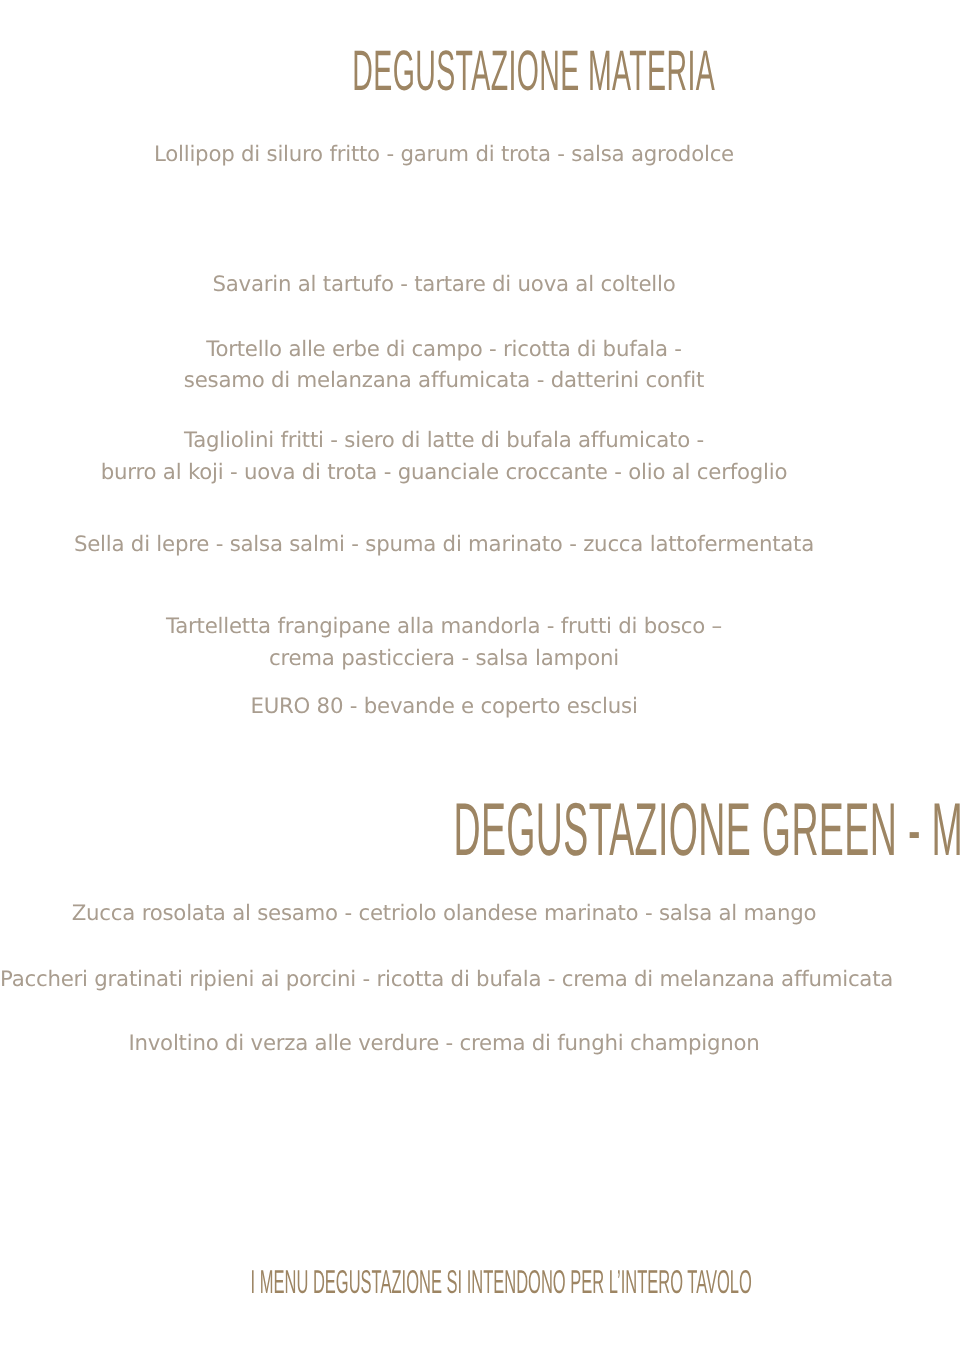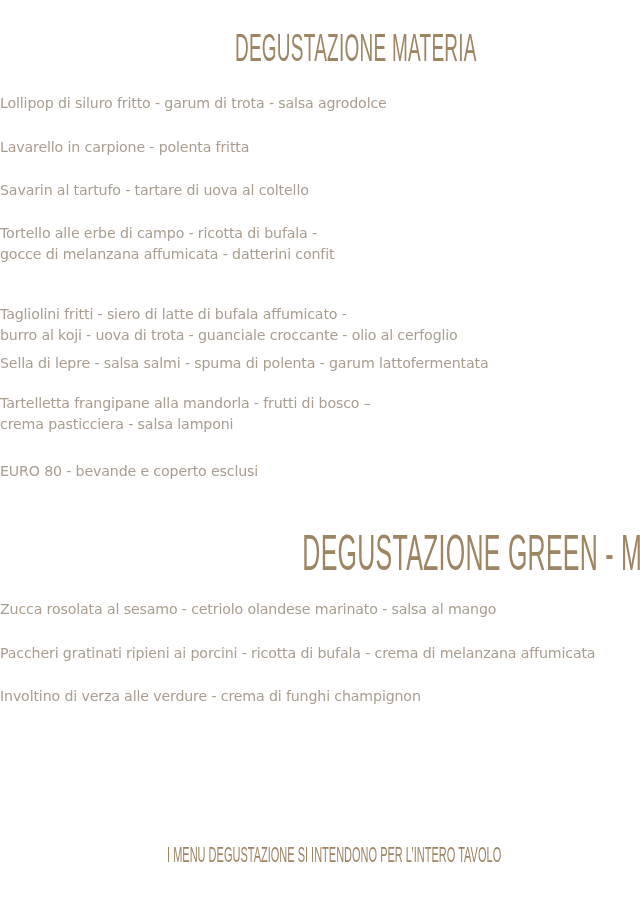--- a/index.html
+++ b/index.html
@@ -54,57 +54,55 @@
     }
     .footer-note span {
       display: inline-block;
       transform: scaleX(0.5);
       transform-origin: center;
     }
     .item {
       position: absolute;
       left: 0;
       width: 592px;
+      text-align: center;
       color: #a99d8f;
       font-family: "DejaVu Sans", sans-serif;
       font-size: 14.2px;
       line-height: 21px;
       letter-spacing: -0.15px;
       white-space: nowrap;
     }
     .item .line { display: block; }
   </style>
 </head>
 <body>
 
 <div class="page">
 
   <h1 class="title title-1"><span>DEGUSTAZIONE MATERIA</span></h1>
 
   <div class="item" style="top:93px">
     <span class="line">Lollipop di siluro fritto - garum di trota - salsa agrodolce</span>
   </div>
-  <div class="item" style="top:137px">
-    <span class="line">Lavarello in carpione - polenta fritta</span>
-  </div>
   <div class="item" style="top:180px">
     <span class="line">Savarin al tartufo - tartare di uova al coltello</span>
   </div>
   <div class="item" style="top:223px">
     <span class="line">Tortello alle erbe di campo - ricotta di bufala -</span>
-    <span class="line">gocce di melanzana affumicata - datterini confit</span>
+    <span class="line">sesamo di melanzana affumicata - datterini confit</span>
   </div>
-  <div class="item" style="top:304px">
+  <div class="item" style="top:284px">
     <span class="line">Tagliolini fritti - siero di latte di bufala affumicato -</span>
     <span class="line">burro al koji - uova di trota - guanciale croccante - olio al cerfoglio</span>
   </div>
   <div class="item" style="top:353px">
-    <span class="line">Sella di lepre - salsa salmi - spuma di polenta - garum lattofermentata</span>
+    <span class="line">Sella di lepre - salsa salmi - spuma di marinato - zucca lattofermentata</span>
   </div>
-  <div class="item" style="top:393px">
+  <div class="item" style="top:408px">
     <span class="line">Tartelletta frangipane alla mandorla - frutti di bosco –</span>
     <span class="line">crema pasticciera - salsa lamponi</span>
   </div>
   <div class="item" style="top:461px">
     <span class="line">EURO 80 - bevande e coperto esclusi</span>
   </div>
 
   <h1 class="title title-2"><span>DEGUSTAZIONE GREEN - MENU VEGETALE</span></h1>
 
   <div class="item" style="top:599px">

